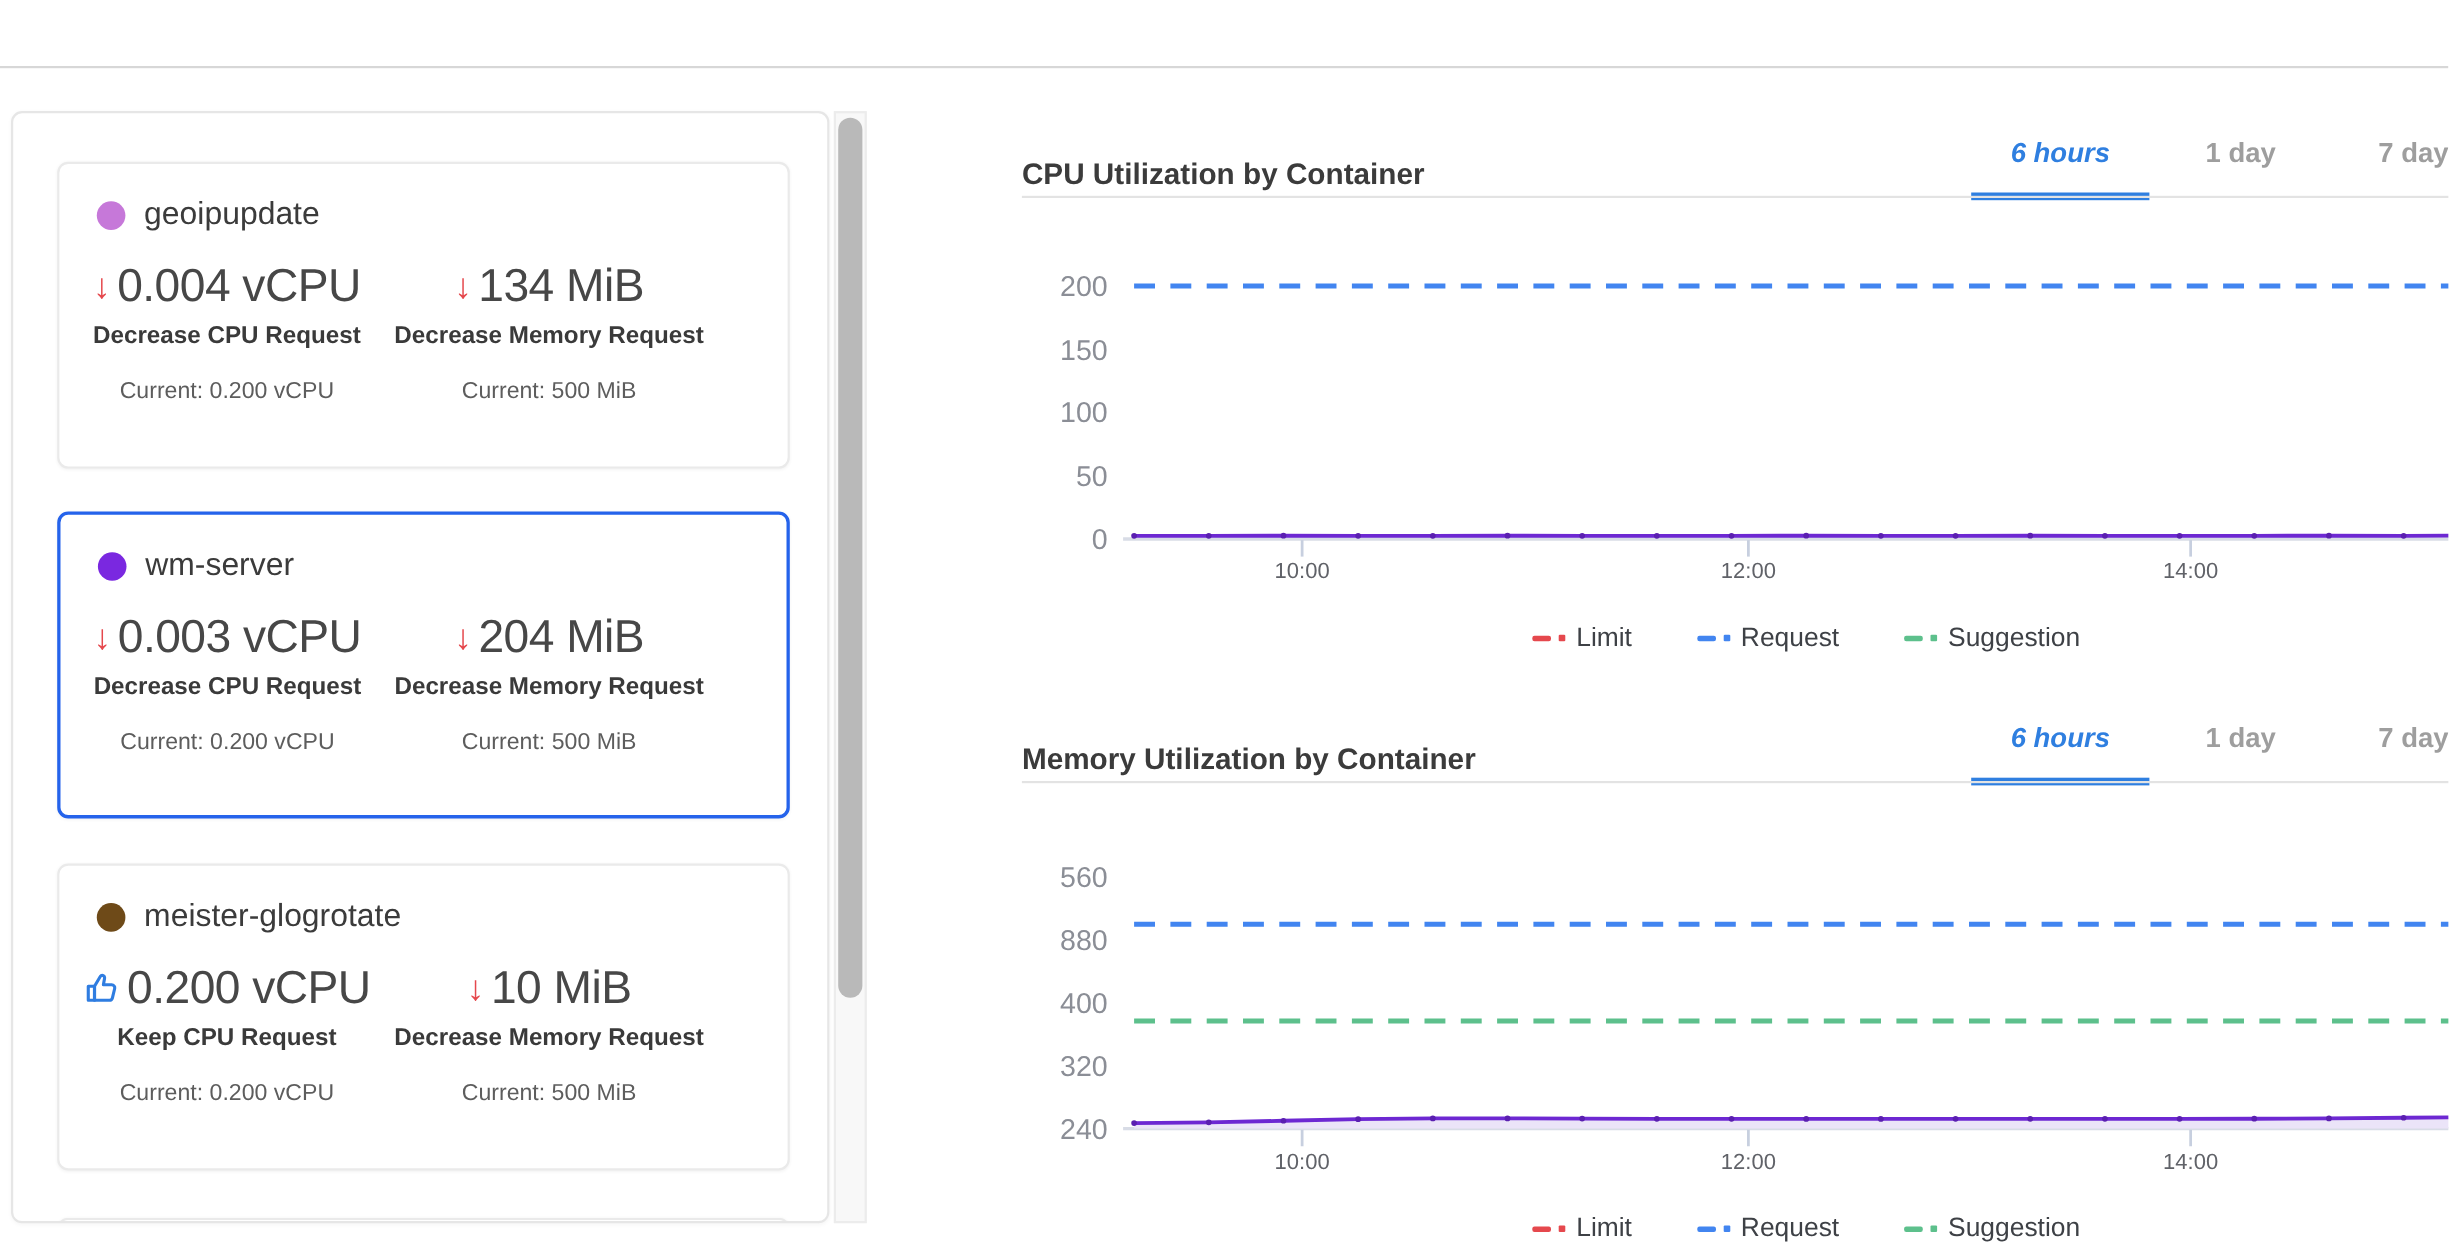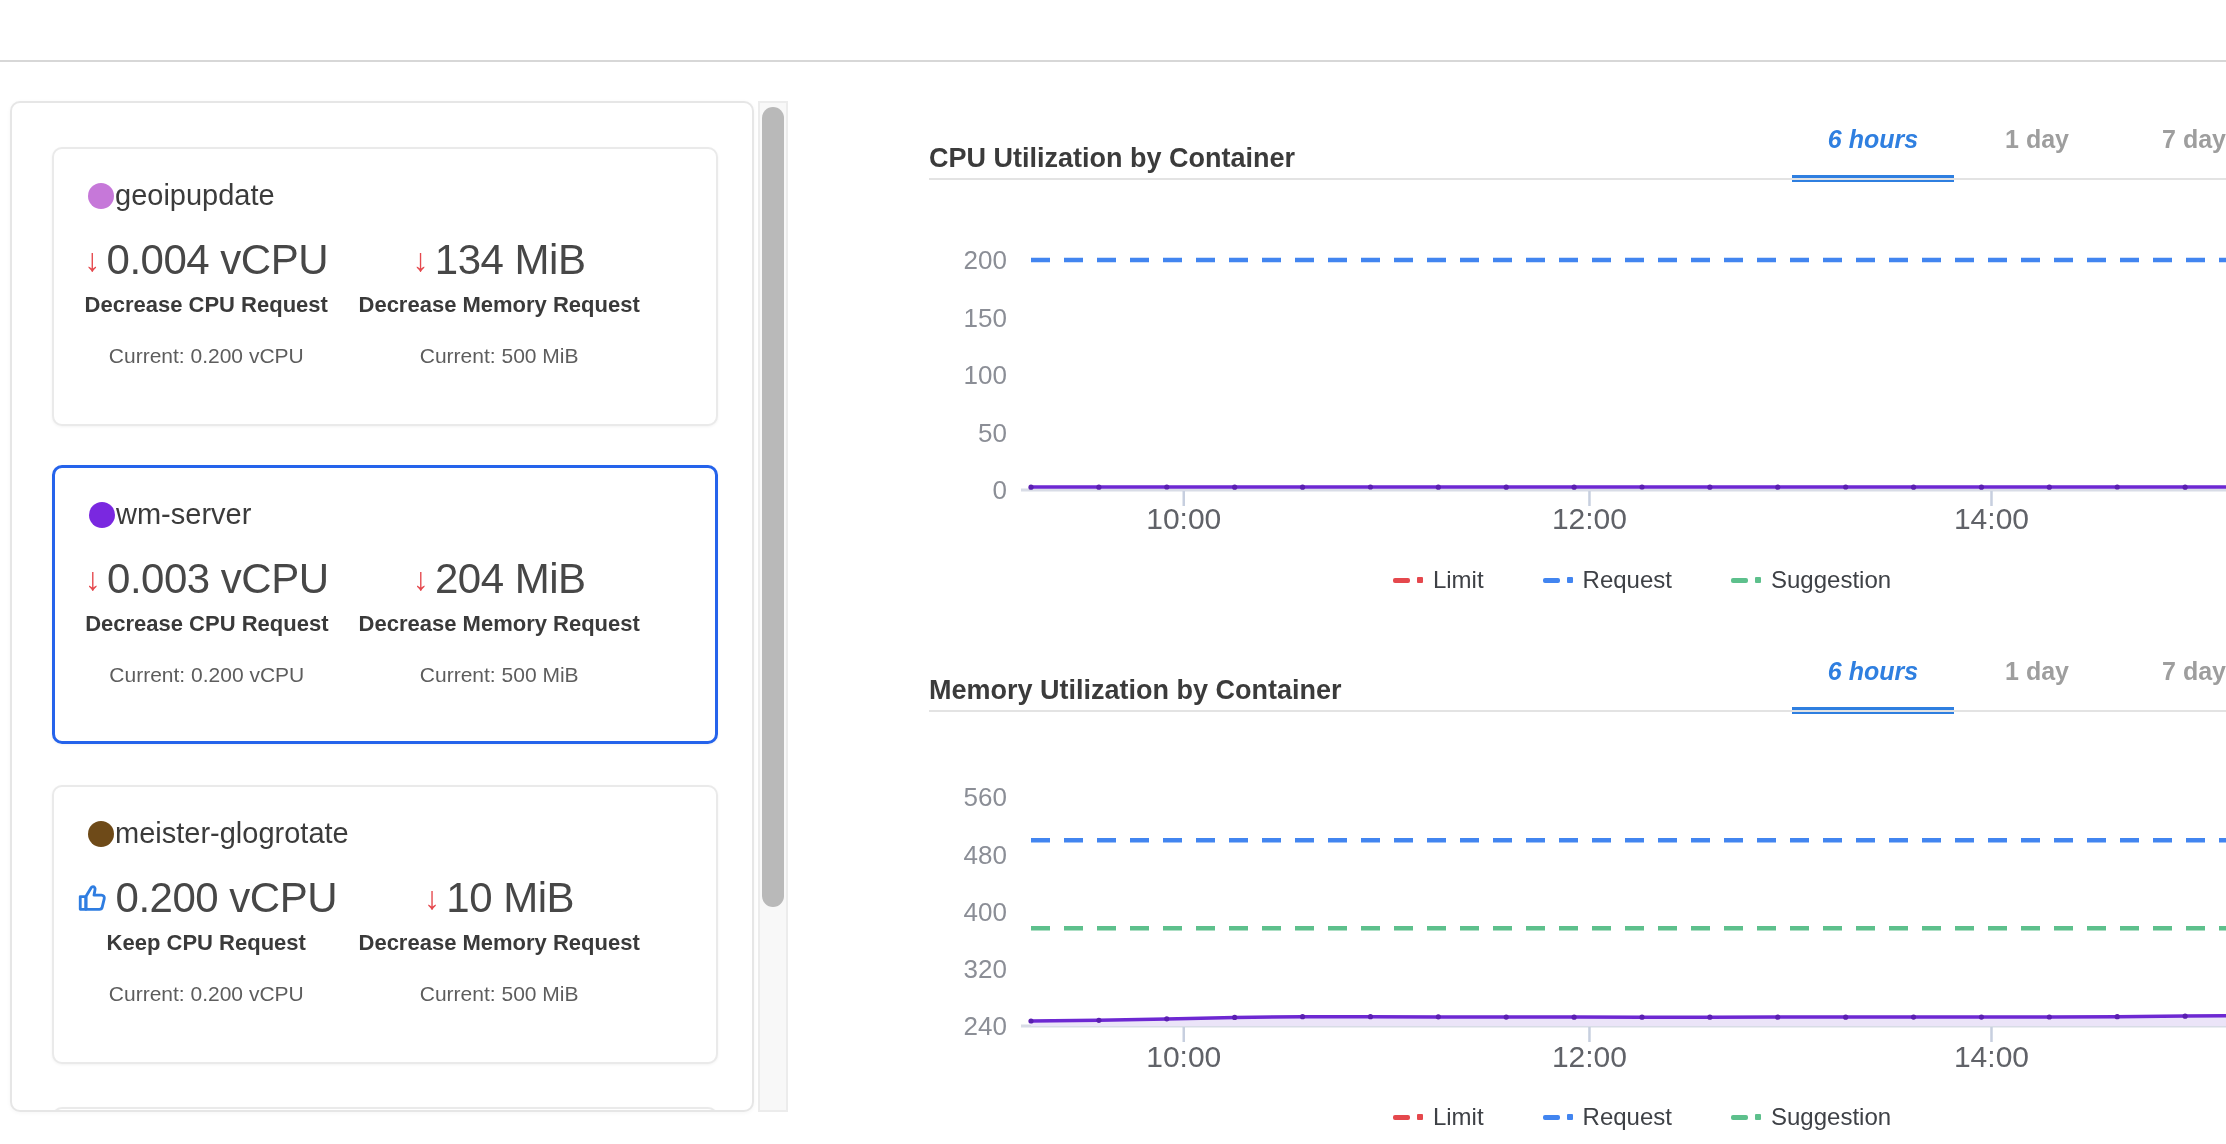--- a/index.html
+++ b/index.html
@@ -12,21 +12,21 @@
   .page-divider{position:absolute;left:0;top:60px;width:2226px;height:2px;background:#d7d7d7;}
 
   
   .sidebar-panel{position:absolute;left:10px;top:101px;width:744px;height:1011px;background:#fff;
     border:2px solid #e6e6e6;border-radius:10px;box-sizing:border-box;overflow:hidden;
     box-shadow:0 1px 4px rgba(0,0,0,0.04);}
   .card{position:absolute;left:40px;width:666px;height:279px;background:#fff;border:2px solid #eaeaea;
     border-radius:10px;box-sizing:border-box;box-shadow:0 1px 3px rgba(0,0,0,0.05);}
   .card.selected{border-width:3px;}
   .card.partial{border-bottom:none;border-radius:10px 10px 0 0;height:24px;}
-  .card .name-row{display:flex;align-items:center;gap:1px;margin:30px 0 0 34px;}
+  .card .name-row{display:flex;align-items:center;gap:17px;margin:30px 0 0 34px;}
   .card .dot{width:26px;height:26px;border-radius:50%;flex:0 0 auto;}
   .card .cname{font-size:29px;color:#3b3b3b;}
   .card .metrics{display:flex;margin-top:24px;}
   .card .metric{display:flex;flex-direction:column;align-items:center;}
   .card .metric.m-cpu{flex:0 0 46%;}
   .card .value-row{display:flex;align-items:center;gap:6px;}
   .card .metric-icon{font-size:32px;font-weight:600;line-height:32px;}
   .card .metric-icon svg{display:block;}
   .card .metric-value{font-size:42px;font-weight:500;color:#474747;letter-spacing:-0.5px;}
   .card .metric-label{margin-top:8px;font-size:22px;font-weight:700;color:#3a3a3a;}
@@ -42,21 +42,21 @@
   .chart-section{position:absolute;left:0;width:1338px;margin-left:41px;}
   .section-title{position:absolute;left:0;top:20px;font-size:27px;font-weight:700;color:#3b3b3b;}
   .section-divider{position:absolute;left:0;top:77px;width:1338px;height:2px;background:#e3e3e3;}
   .tabs{position:absolute;right:-16px;top:0;height:77px;display:flex;}
   .tab{position:relative;width:164px;height:77px;display:flex;align-items:center;justify-content:center;
     font-size:25px;font-weight:700;color:#9e9e9e;cursor:pointer;}
   .tab.active{color:#2f7fe0;font-style:italic;}
   .tab.active::after{content:"";position:absolute;left:1px;right:1px;bottom:-4px;height:7px;background:#2f7fe0;}
 
   .ytick{position:absolute;width:78px;text-align:right;font-size:26px;color:#8b8e96;line-height:32px;}
-  .xtick{position:absolute;width:140px;text-align:center;font-size:30px;color:#606268;line-height:32px;}
+  .xtick{position:absolute;width:140px;text-align:center;font-size:20px;color:#606268;line-height:32px;}
   .plot-svg{position:absolute;left:102px;overflow:visible;}
 
   .legend{position:absolute;left:102px;width:1222px;display:flex;justify-content:center;gap:59px;}
   .legend-item{display:flex;align-items:center;gap:10px;height:30px;cursor:pointer;}
   .legend-item .sw-long{width:17px;height:5px;border-radius:2px;}
   .legend-item .sw-short{width:6px;height:6px;border-radius:1px;margin-left:-3px;}
   .legend-item .legend-label{font-size:24px;color:#3e4146;}
 </style>
 </head>
 <body>
@@ -237,21 +237,21 @@
           </div>
           <div class="legend-item">
             <span class="sw-long" style="background: rgb(93, 192, 140);"></span>
             <span class="sw-short" style="background: rgb(93, 192, 140);"></span>
             <span class="legend-label">Suggestion</span>
           </div>
         </div>
     <div class="ytick" style="left: 0px; top: 377px;">240</div>
         <div class="ytick" style="left: 0px; top: 319.857px;">320</div>
         <div class="ytick" style="left: 0px; top: 262.714px;">400</div>
-        <div class="ytick" style="left: 0px; top: 205.571px;">480</div>
+        <div class="ytick" style="left: 0px; top: 205.571px;">880</div>
         <div class="ytick" style="left: 0px; top: 148.429px;">560</div>
         <svg class="plot-svg" width="1222" height="280" style="top: 143px;">
           <line x1="-10" y1="250" x2="1222" y2="250" stroke="#d8dce6" stroke-width="3"></line>
           <line x1="152.75" y1="251" x2="152.75" y2="266" stroke="#c7cfdf" stroke-width="2.5"></line>
           <line x1="558.4540000000001" y1="251" x2="558.4540000000001" y2="266" stroke="#c7cfdf" stroke-width="2.5"></line>
           <line x1="960.4920000000001" y1="251" x2="960.4920000000001" y2="266" stroke="#c7cfdf" stroke-width="2.5"></line>
           <line x1="0" y1="64.28571428571428" x2="1222" y2="64.28571428571428" stroke="#4285f0" stroke-width="4.5" stroke-dasharray="19 14"></line>
           <line x1="0" y1="152.14285714285717" x2="1222" y2="152.14285714285717" stroke="#5dc08c" stroke-width="4.5" stroke-dasharray="19 14"></line>
           <path d="M0,250 L0.0,245.0 L67.9,244.3 L135.8,242.9 L203.7,241.4 L271.6,240.7 L339.4,240.7 L407.3,240.9 L475.2,241.1 L543.1,241.1 L611.0,241.2 L678.9,241.2 L746.8,241.1 L814.7,241.1 L882.6,241.1 L950.4,241.1 L1018.3,241.0 L1086.2,240.7 L1154.1,240.1 L1222.0,239.6 L1222,250 Z" fill="#ebe4f8" stroke="none"></path>
           <path d="M0.0,245.0 L67.9,244.3 L135.8,242.9 L203.7,241.4 L271.6,240.7 L339.4,240.7 L407.3,240.9 L475.2,241.1 L543.1,241.1 L611.0,241.2 L678.9,241.2 L746.8,241.1 L814.7,241.1 L882.6,241.1 L950.4,241.1 L1018.3,241.0 L1086.2,240.7 L1154.1,240.1 L1222.0,239.6" fill="none" stroke="#6d28d2" stroke-width="3.5" stroke-linejoin="round"></path>

